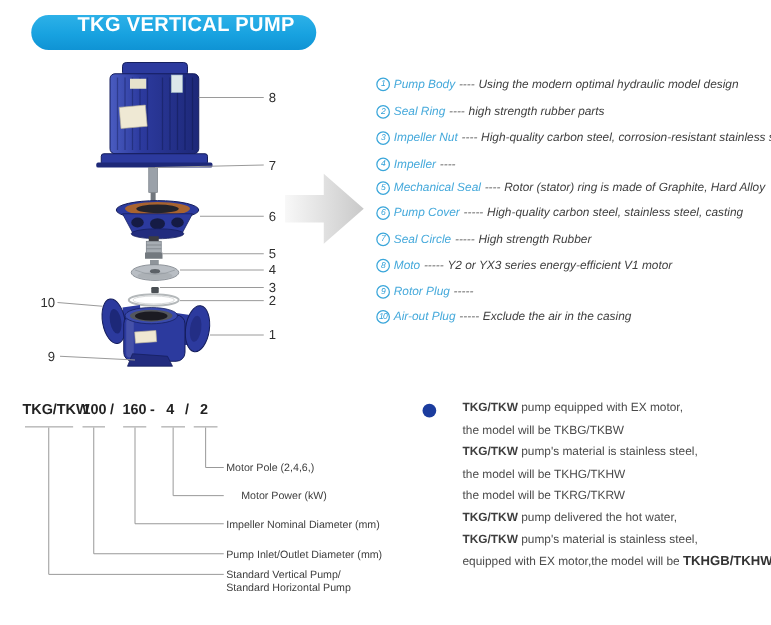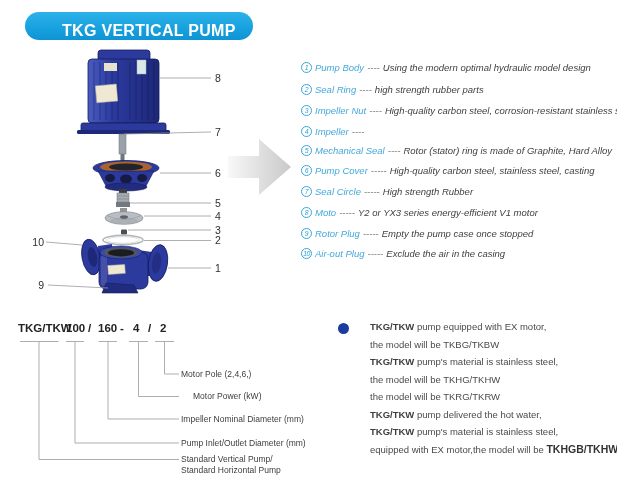--- a/index.html
+++ b/index.html
@@ -2,21 +2,21 @@
 <html><head>
 <meta charset="utf-8">
 <style>
   html,body{margin:0;padding:0;background:#fff;}
   .page{position:relative;width:617px;height:500px;background:#fff;overflow:hidden;
         font-family:"Liberation Sans", sans-serif;}
 
   
   .banner{position:absolute;left:25px;top:12px;width:228px;height:28px;border-radius:14px;
           background:linear-gradient(180deg,#2db1e8 0%,#18a2e0 55%,#0f93d4 100%);
-          display:flex;align-items:flex-end;padding-left:37px;box-sizing:border-box;}
+          display:flex;align-items:flex-start;padding-left:37px;box-sizing:border-box;}
   .banner span{color:#fff;font-weight:bold;font-size:16px;letter-spacing:.3px;}
 
   
   .parts{position:absolute;left:289px;top:0;width:328px;height:300px;}
   .part-item{position:absolute;left:12px;display:flex;align-items:flex-end;gap:3px;white-space:nowrap;
              font-size:9.5px;color:#3f3f3f;font-style:italic;}
   .pnum{flex:0 0 auto;width:11px;height:11px;border:1px solid #3aa6da;border-radius:50%;
         color:#2f9fd8;font-size:6.8px;display:flex;align-items:center;justify-content:center;
         box-sizing:border-box;letter-spacing:-.5px;}
   .pname{color:#45a9db;}
@@ -204,21 +204,20 @@
     <div class="part-item" style="top:207px">
         <span class="pnum">8</span>
         <span class="pname">Moto</span>
         <span class="psep">-----</span>
         <span class="pdesc">Y2 or YX3 series energy-efficient V1 motor</span>
       </div>
     <div class="part-item" style="top:228px">
         <span class="pnum">9</span>
         <span class="pname">Rotor Plug</span>
         <span class="psep">-----</span>
-        <span class="pdesc">Empty the pump case once stopped</span>
       </div>
     <div class="part-item" style="top:248px">
         <span class="pnum">10</span>
         <span class="pname">Air-out Plug</span>
         <span class="psep">-----</span>
         <span class="pdesc">Exclude the air in the casing</span>
       </div>
   </div>
 
   <div>

